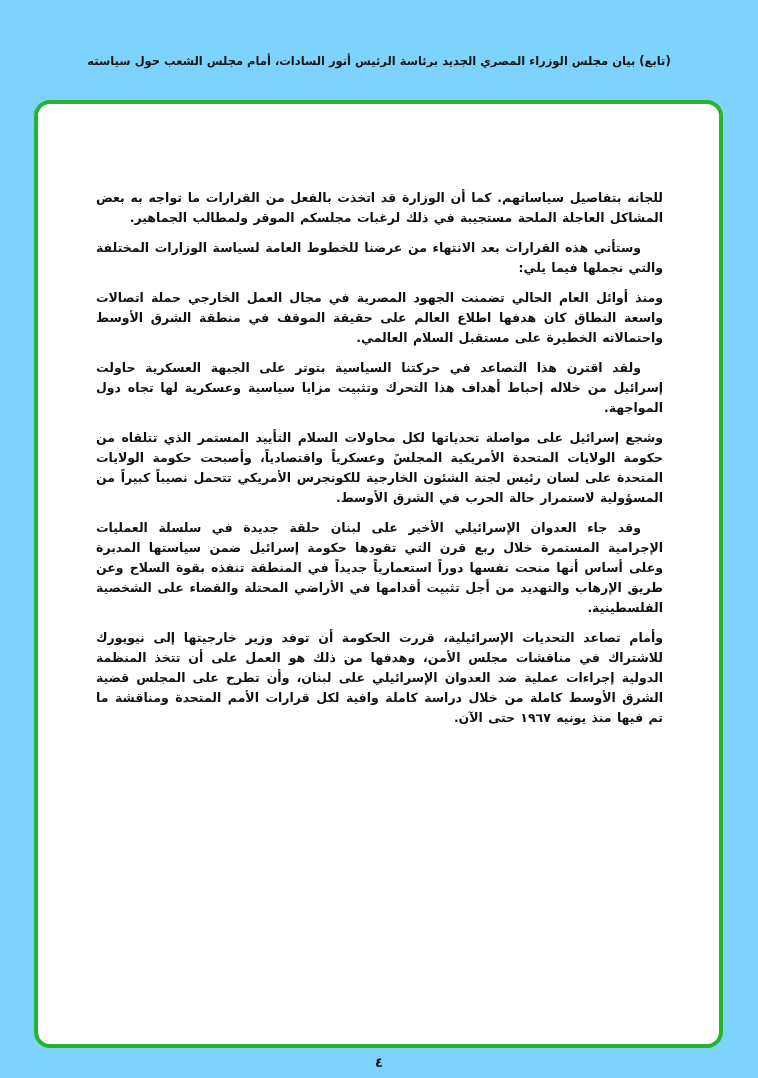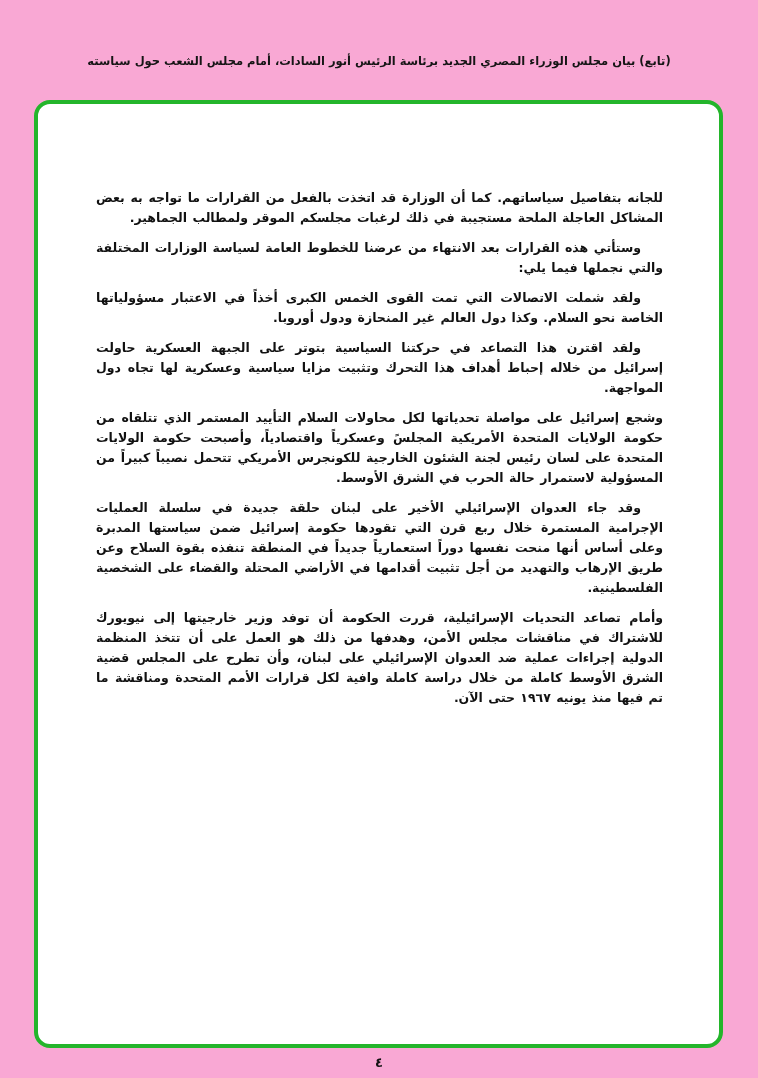--- a/index.html
+++ b/index.html
@@ -4,21 +4,21 @@
 <style>
   html, body {
     margin: 0;
     padding: 0;
     background: #ffffff;
   }
   .page {
     position: relative;
     width: 758px;
     height: 1078px;
-    background: #f9a8d4;
+    background: #7dd3fc;
     font-family: "DejaVu Sans", sans-serif;
     color: #111111;
     overflow: hidden;
   }
   .doc-header {
     position: absolute;
     top: 54px;
     left: 40px;
     right: 40px;
     direction: rtl;
@@ -70,21 +70,21 @@
 <body>
 
 <div class="page">
 
   <div class="doc-header">(تابع) بيان مجلس الوزراء المصري الجديد برئاسة الرئيس أنور السادات، أمام مجلس الشعب حول سياسته</div>
 
   <div class="frame" style="border-color: rgb(36, 181, 43);">
     <div class="content">
       <p>للجانه بتفاصيل سياساتهم. كما أن الوزارة قد اتخذت بالفعل من القرارات ما تواجه به بعض المشاكل العاجلة الملحة مستجيبة في ذلك لرغبات مجلسكم الموقر ولمطالب الجماهير.</p>
       <p class="indent">وستأتي هذه القرارات بعد الانتهاء من عرضنا للخطوط العامة لسياسة الوزارات المختلفة والتي نجملها فيما يلي:</p>
-      <p class="indent">ولقد شملت الاتصالات التي تمت القوى الخمس الكبرى أخذاً في الاعتبار مسؤولياتها الخاصة نحو السلام. وكذا دول العالم غير المنحازة ودول أوروبا.</p>
+      <p>ومنذ أوائل العام الحالي تضمنت الجهود المصرية في مجال العمل الخارجي حملة اتصالات واسعة النطاق كان هدفها اطلاع العالم على حقيقة الموقف في منطقة الشرق الأوسط واحتمالاته الخطيرة على مستقبل السلام العالمي.</p>
       <p class="indent">ولقد اقترن هذا التصاعد في حركتنا السياسية بتوتر على الجبهة العسكرية حاولت إسرائيل من خلاله إحباط أهداف هذا التحرك وتثبيت مزايا سياسية وعسكرية لها تجاه دول المواجهة.</p>
       <p>وشجع إسرائيل على مواصلة تحدياتها لكل محاولات السلام التأييد المستمر الذي تتلقاه من حكومة الولايات المتحدة الأمريكية المجلسً وعسكرياً واقتصادياً، وأصبحت حكومة الولايات المتحدة على لسان رئيس لجنة الشئون الخارجية للكونجرس الأمريكي تتحمل نصيباً كبيراً من المسؤولية لاستمرار حالة الحرب في الشرق الأوسط.</p>
       <p class="indent">وقد جاء العدوان الإسرائيلي الأخير على لبنان حلقة جديدة في سلسلة العمليات الإجرامية المستمرة خلال ربع قرن التي تقودها حكومة إسرائيل ضمن سياستها المدبرة وعلى أساس أنها منحت نفسها دوراً استعمارياً جديداً في المنطقة تنفذه بقوة السلاح وعن طريق الإرهاب والتهديد من أجل تثبيت أقدامها في الأراضي المحتلة والقضاء على الشخصية الفلسطينية.</p>
       <p>وأمام تصاعد التحديات الإسرائيلية، قررت الحكومة أن توفد وزير خارجيتها إلى نيويورك للاشتراك في مناقشات مجلس الأمن، وهدفها من ذلك هو العمل على أن تتخذ المنظمة الدولية إجراءات عملية ضد العدوان الإسرائيلي على لبنان، وأن تطرح على المجلس قضية الشرق الأوسط كاملة من خلال دراسة كاملة وافية لكل قرارات الأمم المتحدة ومناقشة ما تم فيها منذ يونيه ١٩٦٧ حتى الآن.</p>
     </div>
   </div>
 
   <div class="page-number">٤</div>
 
 </div>

